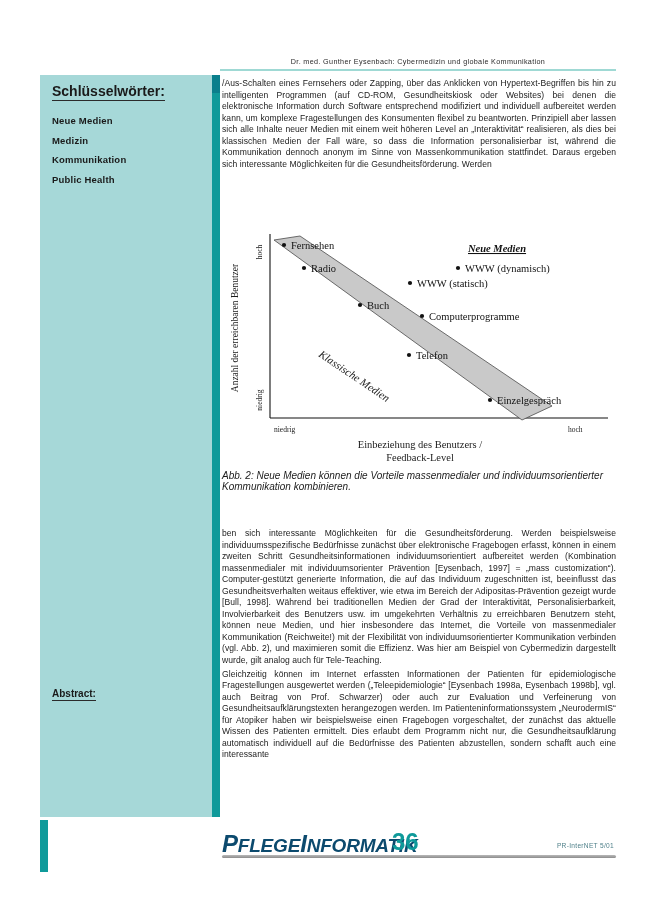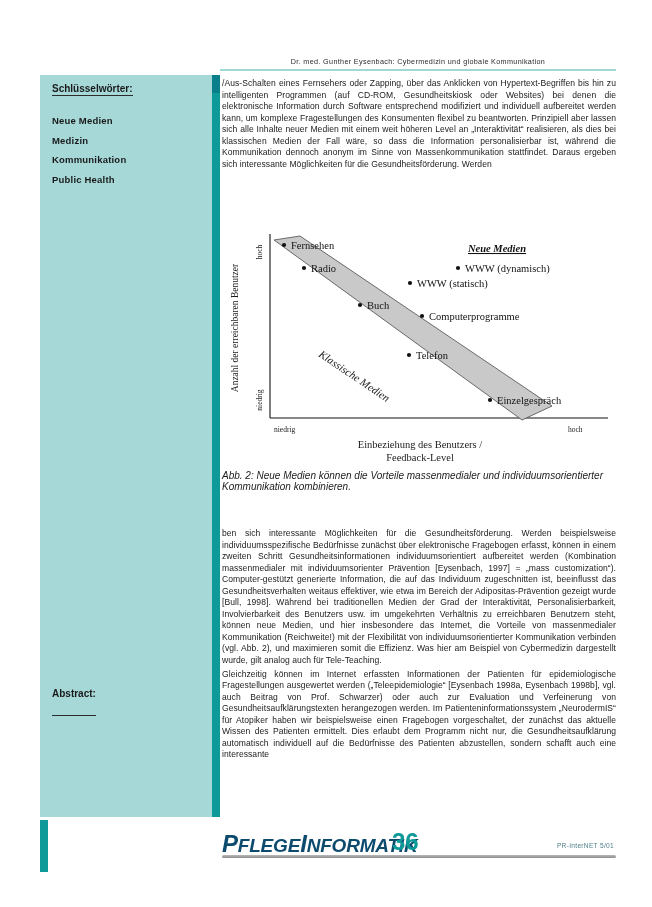--- a/index.html
+++ b/index.html
@@ -61,21 +61,21 @@
     left: 212px;
     top: 75px;
     width: 8px;
     height: 18px;
     background: #0a7f8c;
   }
   .kw-title {
     position: absolute;
     left: 12px;
     top: 8px;
-    font-size: 10px;
+    font-size: 14px;
     font-weight: bold;
     color: #1a1a1a;
     border-bottom: 1px solid #2b2b2b;
     padding-bottom: 1px;
   }
   .kw-list {
     position: absolute;
     left: 12px;
     top: 40px;
     margin: 0;
@@ -90,21 +90,21 @@
     letter-spacing: 0.2px;
   }
   .abs-title {
     position: absolute;
     left: 12px;
     top: 613px;
     font-size: 10px;
     font-weight: bold;
     color: #1a1a1a;
     border-bottom: 1px solid #2b2b2b;
-    padding-bottom: 16px;
+    padding-bottom: 1px;
   }
   .abs-body {
     position: absolute;
     left: 12px;
     top: 643px;
     width: 144px;
     font-size: 8.3px;
     font-style: italic;
     font-weight: bold;
     line-height: 12.6px;

